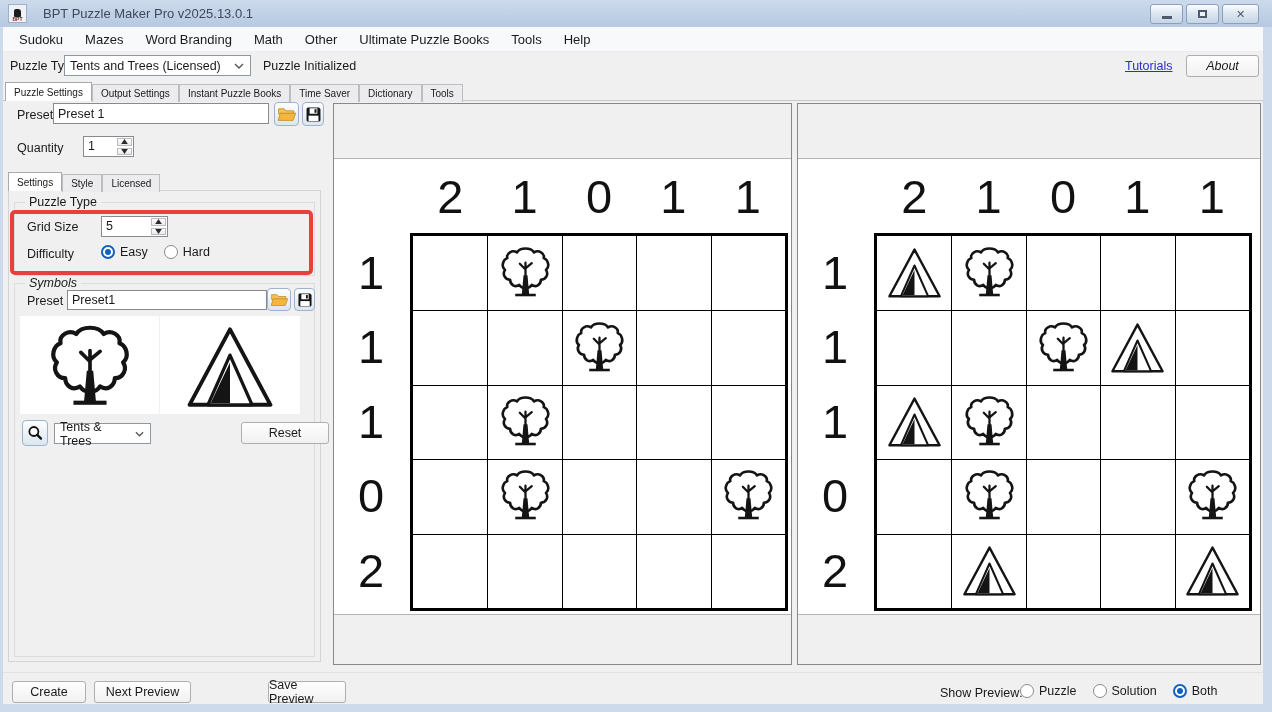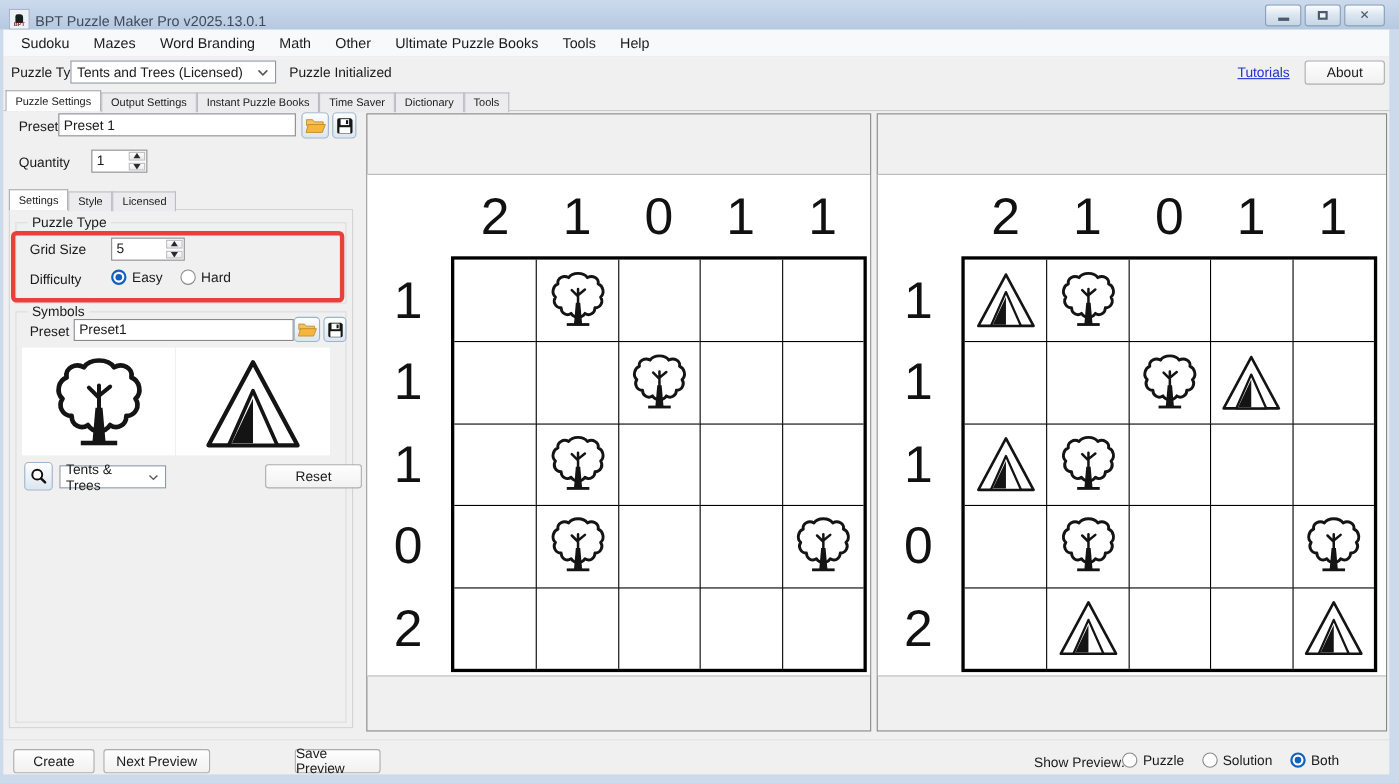--- a/index.html
+++ b/index.html
@@ -4,21 +4,21 @@
 <style>
   :root{ --accent:#1161be; --hl-red:#e8413c; }
   html,body{margin:0;padding:0;}
   body{
     width:1272px;height:712px;position:relative;overflow:hidden;
     font-family:"Liberation Sans","DejaVu Sans",sans-serif;font-size:12.5px;color:#1a1a1a;
     background:#f0f0f0;
   }
   
   .titlebar{position:absolute;left:0;top:0;right:0;height:27px;
-    background:linear-gradient(#ccdaec,#b6c9e1);display:flex;align-items:flex-end;gap:5px;padding-left:8px;box-sizing:border-box;}
+    background:linear-gradient(#ccdaec,#b6c9e1);display:flex;align-items:center;gap:16px;padding-left:8px;box-sizing:border-box;}
   .app-icon{width:17px;height:17px;background:#eef2f7;border:1px solid #9fb0c5;display:flex;flex-direction:column;align-items:center;justify-content:flex-end;}
   .app-icon .blob{width:7px;height:8px;background:#1c1c1c;border-radius:2px 3px 1px 1px;margin-bottom:0;}
   .app-icon .bpt{font-size:5px;font-weight:bold;color:#7c1f1f;line-height:5px;letter-spacing:0;}
   .titlebar-title{font-size:13px;color:#3e4a59;}
   .win-controls{position:absolute;right:13px;top:4px;display:flex;gap:3px;}
   .win-btn{width:31px;height:18px;border:1px solid #8ba1b9;border-radius:3px;
     background:linear-gradient(#fcfdfe,#dde7f1 45%,#c6d5e5);display:flex;align-items:center;justify-content:center;}
   .win-btn.close{width:35px;}
   .glyph-min{width:10px;height:3px;background:#4a5b6e;margin-top:6px;}
   .glyph-max{width:9px;height:8px;border:2px solid #4a5b6e;box-sizing:border-box;background:#eef3f8;}
@@ -125,21 +125,21 @@
 <div class="combo" style="left:64px;top:55px;width:187px;height:21px;">
   <span>Tents and Trees (Licensed)</span>
   <span class="chev">
     <svg width="10" height="6" viewBox="0 0 10 6">
         <path d="M1 1 L5 5 L9 1" stroke="#555" fill="none" stroke-width="1.4"></path>
       </svg>
   </span>
 </div>
 <div class="lbl" style="left:263px;top:59px;">Puzzle Initialized</div>
 <a class="lbl link" style="left:1125px;top:59px;">Tutorials</a>
-<div class="btn" style="left:1186px;top:55px;width:73px;height:22px;">About</div>
+<div class="btn" style="left:1186px;top:55px;width:73px;height:22px;font-style:italic;">About</div>
 
 <div class="tabstrip" id="main-tabs">
     <div class="tab active">Puzzle Settings</div>
     <div class="tab">Output Settings</div>
     <div class="tab">Instant Puzzle Books</div>
     <div class="tab">Time Saver</div>
     <div class="tab">Dictionary</div>
     <div class="tab">Tools</div>
   </div>
 <div class="tabline"></div>
@@ -209,21 +209,21 @@
     <span class="radio-item">
       <span class="radio checked"></span>
       <span class="radio-label">Easy</span>
     </span>
     <span class="radio-item">
       <span class="radio"></span>
       <span class="radio-label">Hard</span>
     </span>
   </div>
 
-<div class="groupbox" style="left:14px;top:283px;width:301px;height:374px;">
+<div class="groupbox" style="left:14px;top:283px;width:301px;height:374px;font-style:italic;">
   <span class="gb-title">Symbols</span>
 </div>
 <div class="lbl" style="left:27px;top:294px;">Preset</div>
 <input class="textbox" style="left: 67px; top: 290px; width: 200px; height: 20px;" readonly="" value="Preset1">
 <div class="icon-btn" style="left:267px;top:288px;width:24px;height:23px;">
   <svg width="19" height="15" viewBox="0 0 24 20">
     <path d="M1.5 3.5 h7 l2 2.5 h10 v4 h-19 z" fill="#f5c254" stroke="#c08a28" stroke-width="1"></path>
     <path d="M3.5 9 h19.5 l-3.5 9 h-18.5 z" fill="#f5b63d" stroke="#c08a28" stroke-width="1"></path>
   </svg>
 </div>

